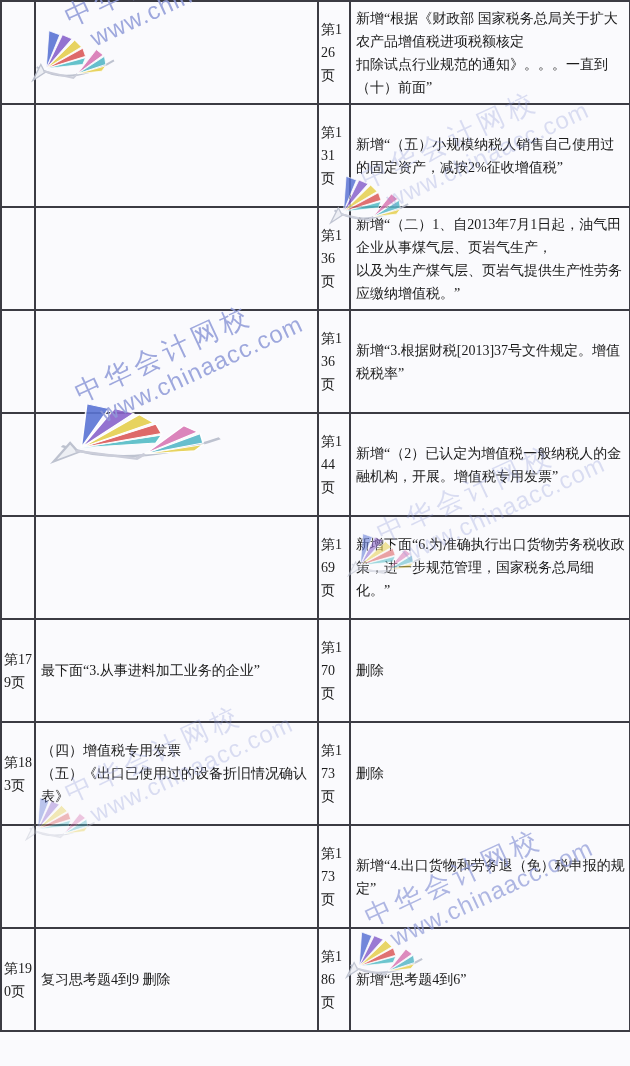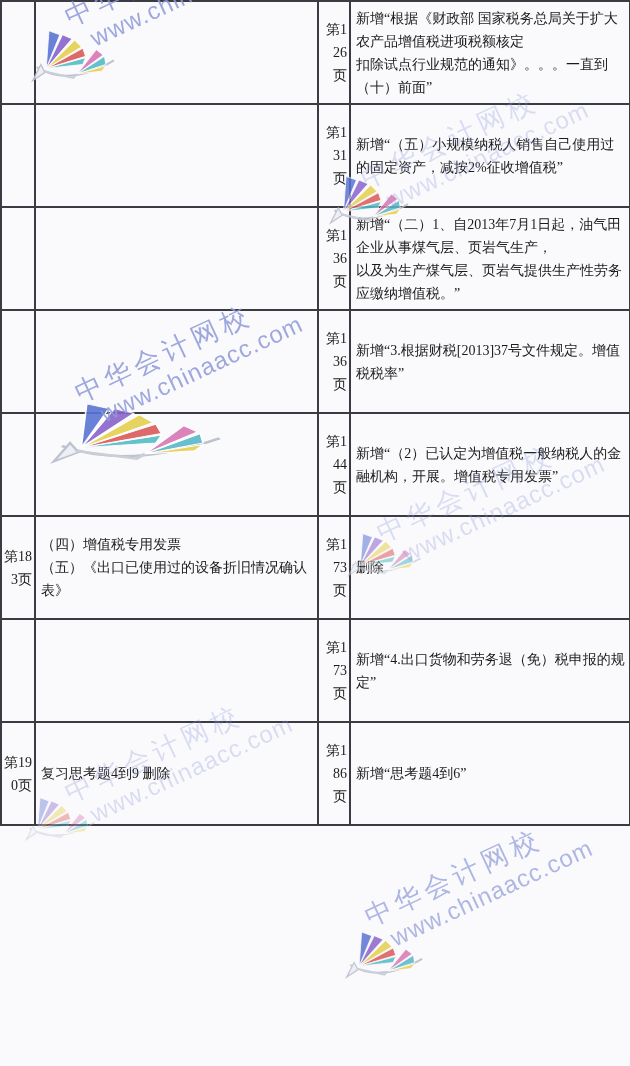--- a/index.html
+++ b/index.html
@@ -21,21 +21,21 @@
   table.cmp td{
     border:2px solid #3b3b43;
     font-size:14px;
     line-height:23px;
     vertical-align:middle;
     background:transparent;
   }
   td.pg{
     padding:16px 2px;
     word-break:break-all;
-    text-align:right;
+    text-align:left;
   }
   td.ct{
     padding:2px 4px 2px 5px;
     white-space:pre-wrap;
     word-break:break-all;
   }
   
   .wm-logo{position:absolute;pointer-events:none;}
   .wm-rot{
     position:absolute;width:280px;height:64px;
@@ -102,20 +102,32 @@
         <td class="ct"></td>
         <td class="pg">第136页</td>
         <td class="ct">新增“3.根据财税[2013]37号文件规定。增值税税率”</td>
       </tr>
       <tr style="height:72px">
         <td class="pg"></td>
         <td class="ct"></td>
         <td class="pg">第144页</td>
         <td class="ct">新增“（2）已认定为增值税一般纳税人的金融机构，开展。增值税专用发票”</td>
       </tr>
+      <tr style="height:75px">
+        <td class="pg"></td>
+        <td class="ct"></td>
+        <td class="pg">第169页</td>
+        <td class="ct">新增下面“6.为准确执行出口货物劳务税收政策，进一步规范管理，国家税务总局细化。”</td>
+      </tr>
+      <tr style="height:69px">
+        <td class="pg">第179页</td>
+        <td class="ct">最下面“3.从事进料加工业务的企业”</td>
+        <td class="pg">第170页</td>
+        <td class="ct">删除</td>
+      </tr>
       <tr style="height:71px">
         <td class="pg">第183页</td>
         <td class="ct">（四）增值税专用发票
 （五）《出口已使用过的设备折旧情况确认表》</td>
         <td class="pg">第173页</td>
         <td class="ct">删除</td>
       </tr>
       <tr style="height:71px">
         <td class="pg"></td>
         <td class="ct"></td>

